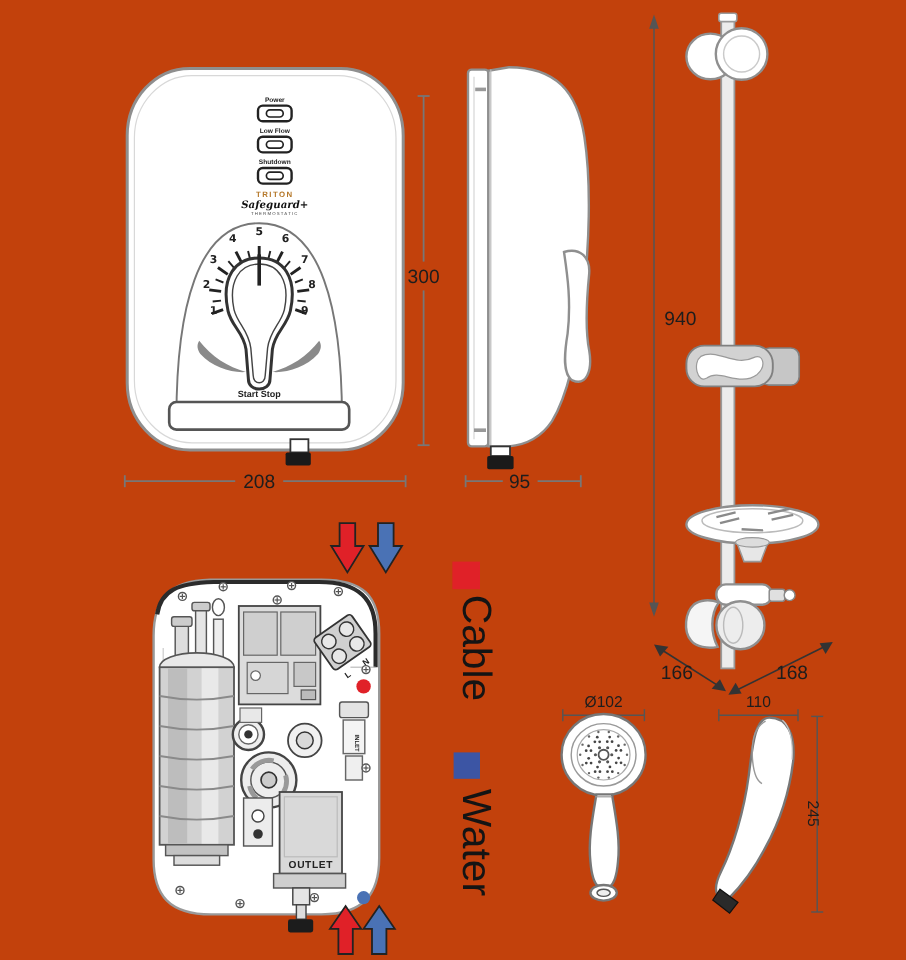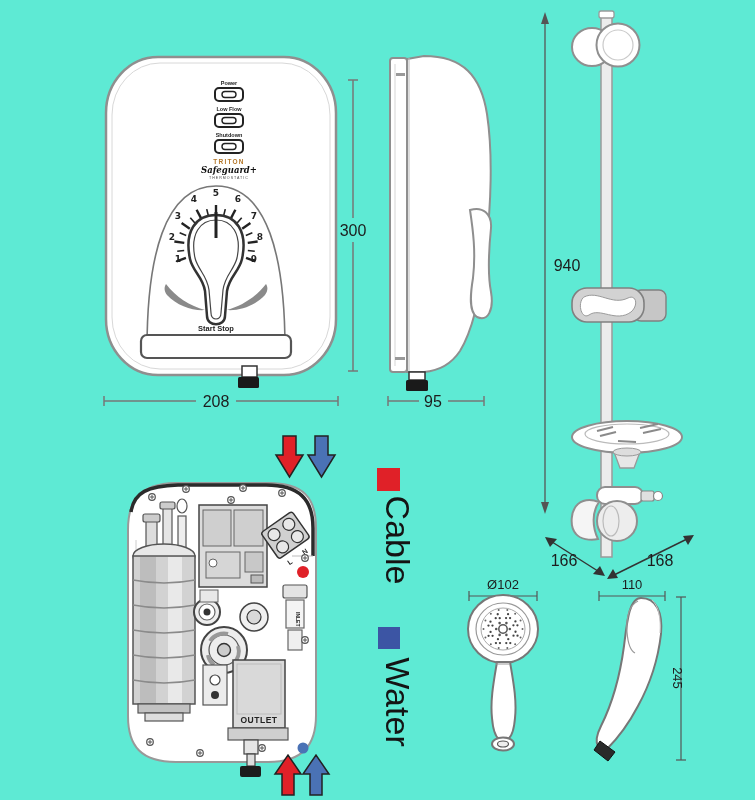--- a/index.html
+++ b/index.html
@@ -1,16 +1,16 @@
 <!DOCTYPE html>
 <html><head>
 <meta charset="utf-8">
 <style>
   html,body{margin:0;padding:0;background:#fff}
-  .canvas{position:relative;width:755px;height:800px;background:#5eead4;overflow:hidden}
+  .canvas{position:relative;width:755px;height:800px;background:#c2410c;overflow:hidden}
   svg{position:absolute;left:0;top:0}
   text{user-select:none}
   .dim{font-family:"Liberation Sans",sans-serif;font-size:16px;fill:#1d1d1d}
   .dim-s{font-family:"Liberation Sans",sans-serif;font-size:13px;fill:#1d1d1d}
   .legend-label{font-family:"Liberation Sans",sans-serif;font-size:34px;fill:#141414}
   .num{font-family:"DejaVu Sans",sans-serif;font-size:9px;font-weight:bold;fill:#222}
   .micro{font-family:"Liberation Sans",sans-serif;font-weight:bold;fill:#222}
   .lbl-ind{font-size:5.5px}
   .lbl-startstop{font-size:7.5px}
   .lbl-outlet{font-size:8.5px;letter-spacing:.5px}

